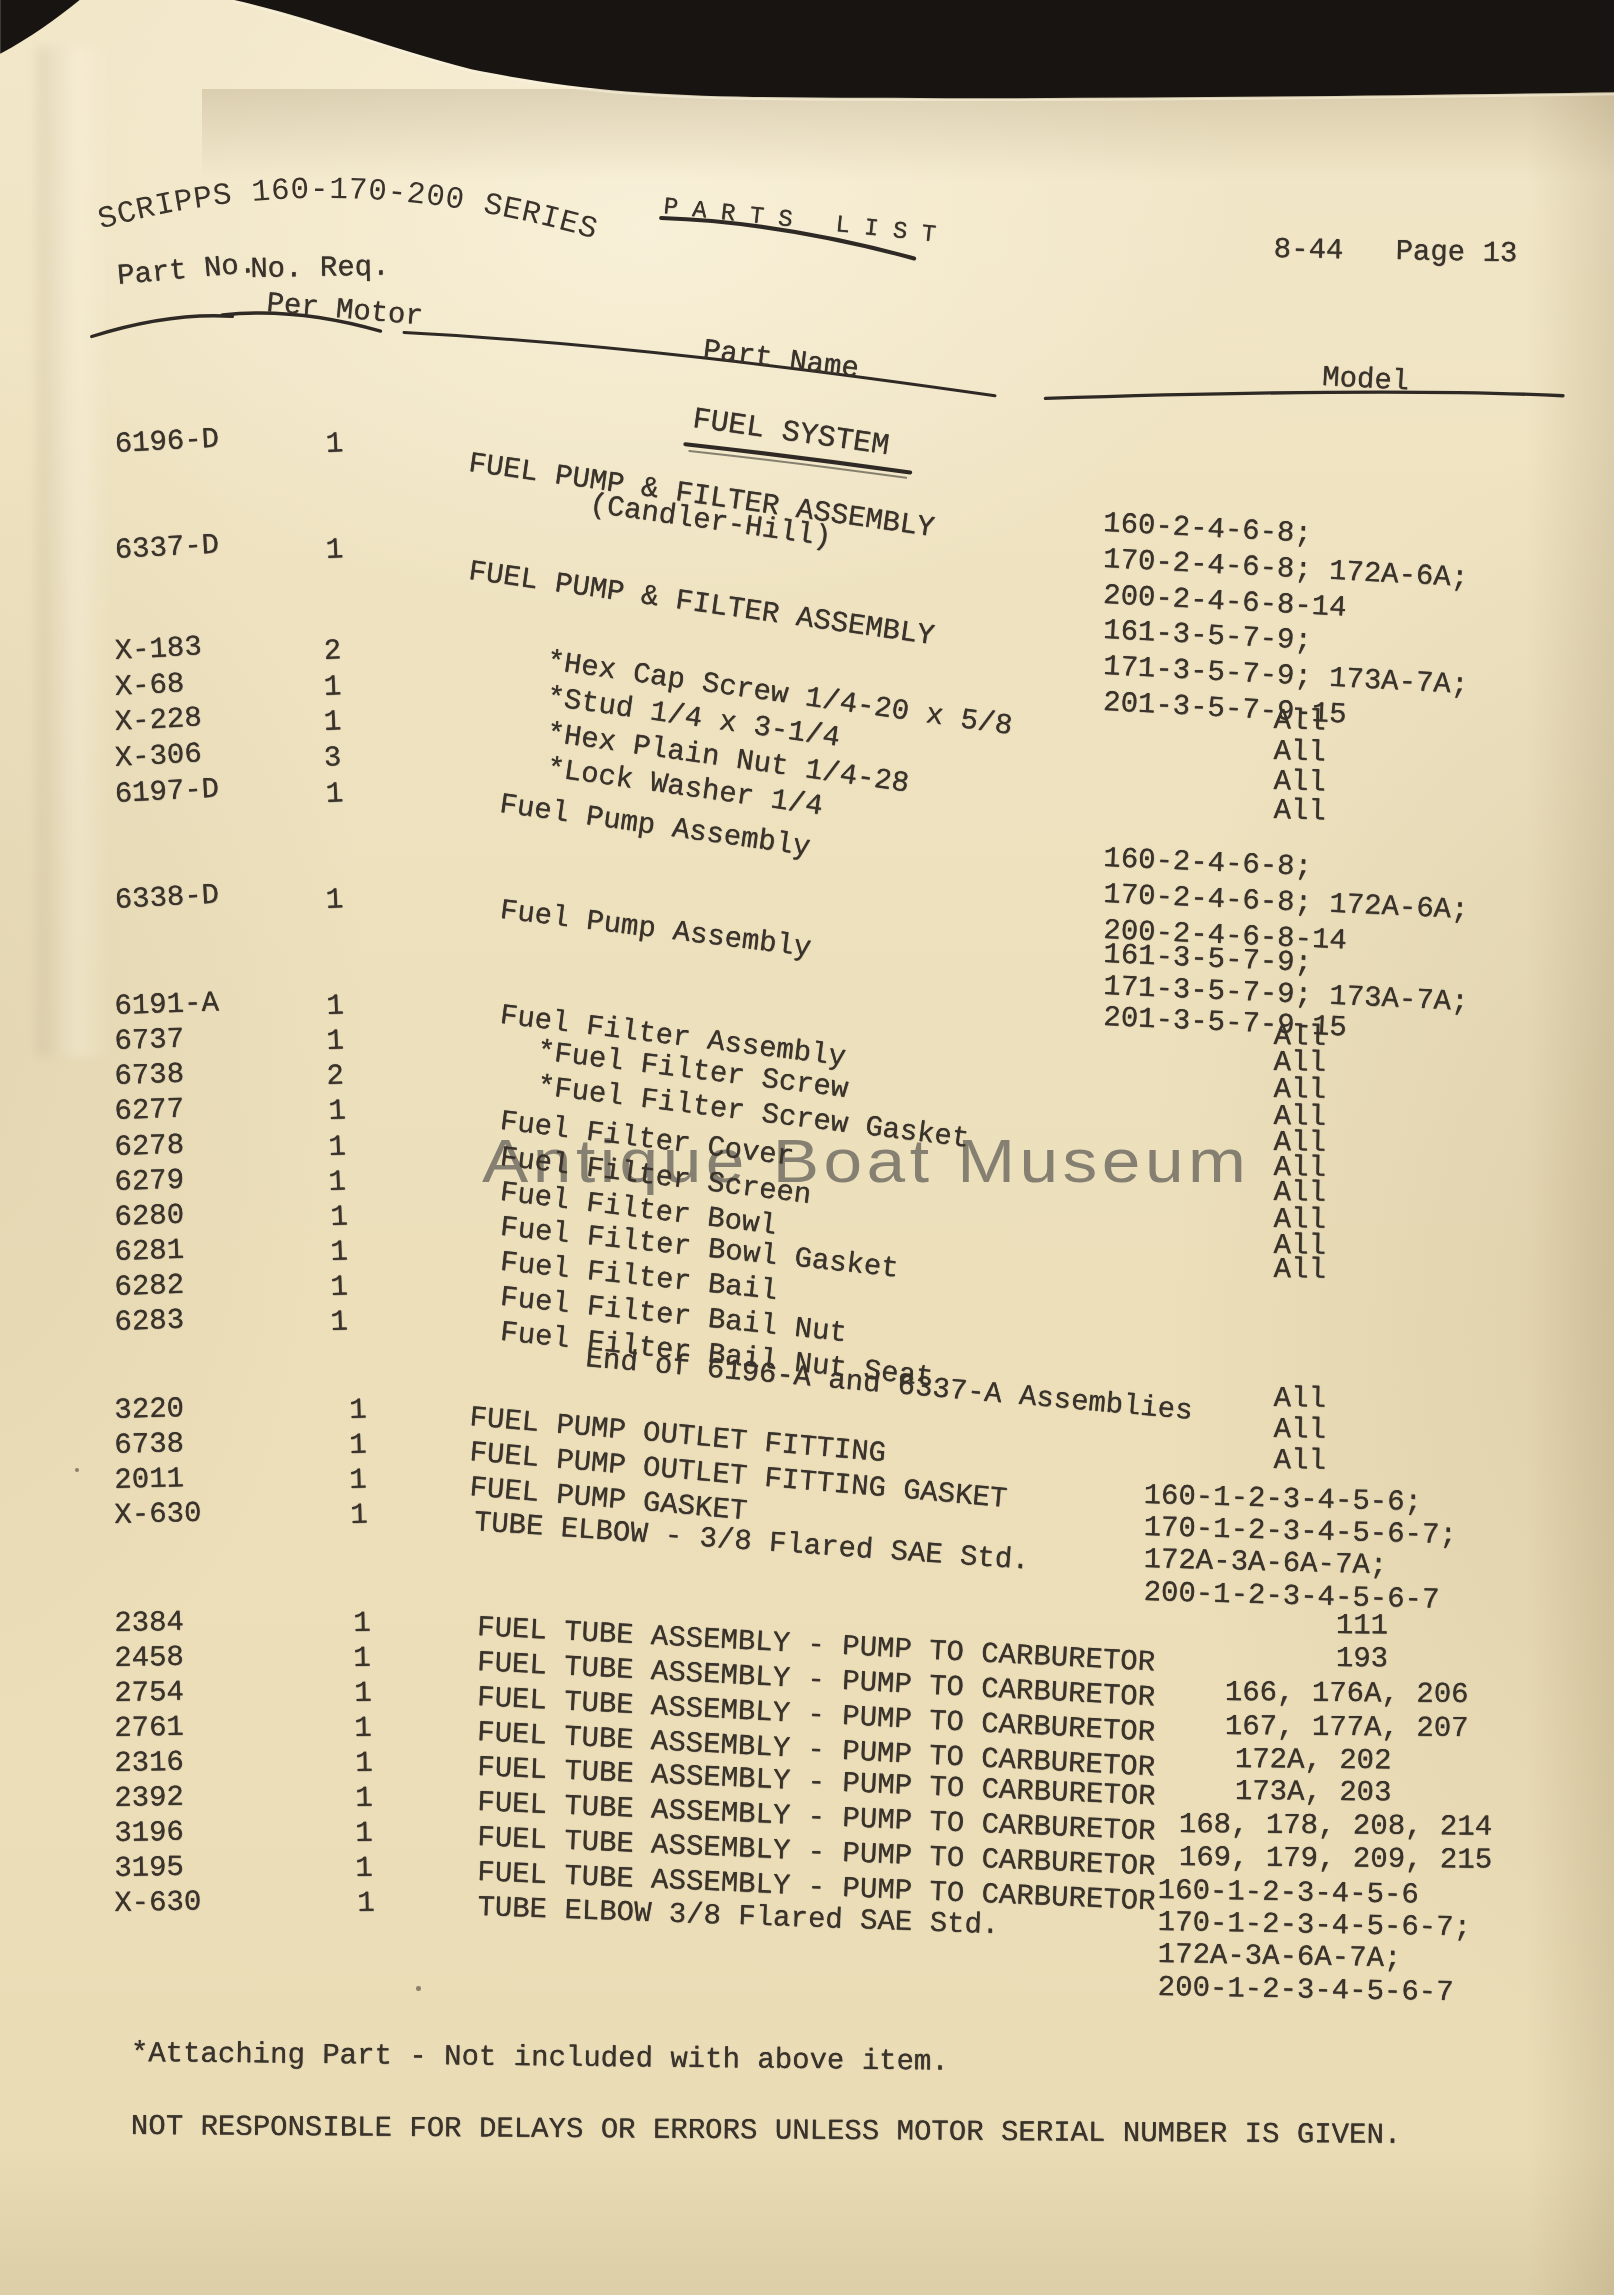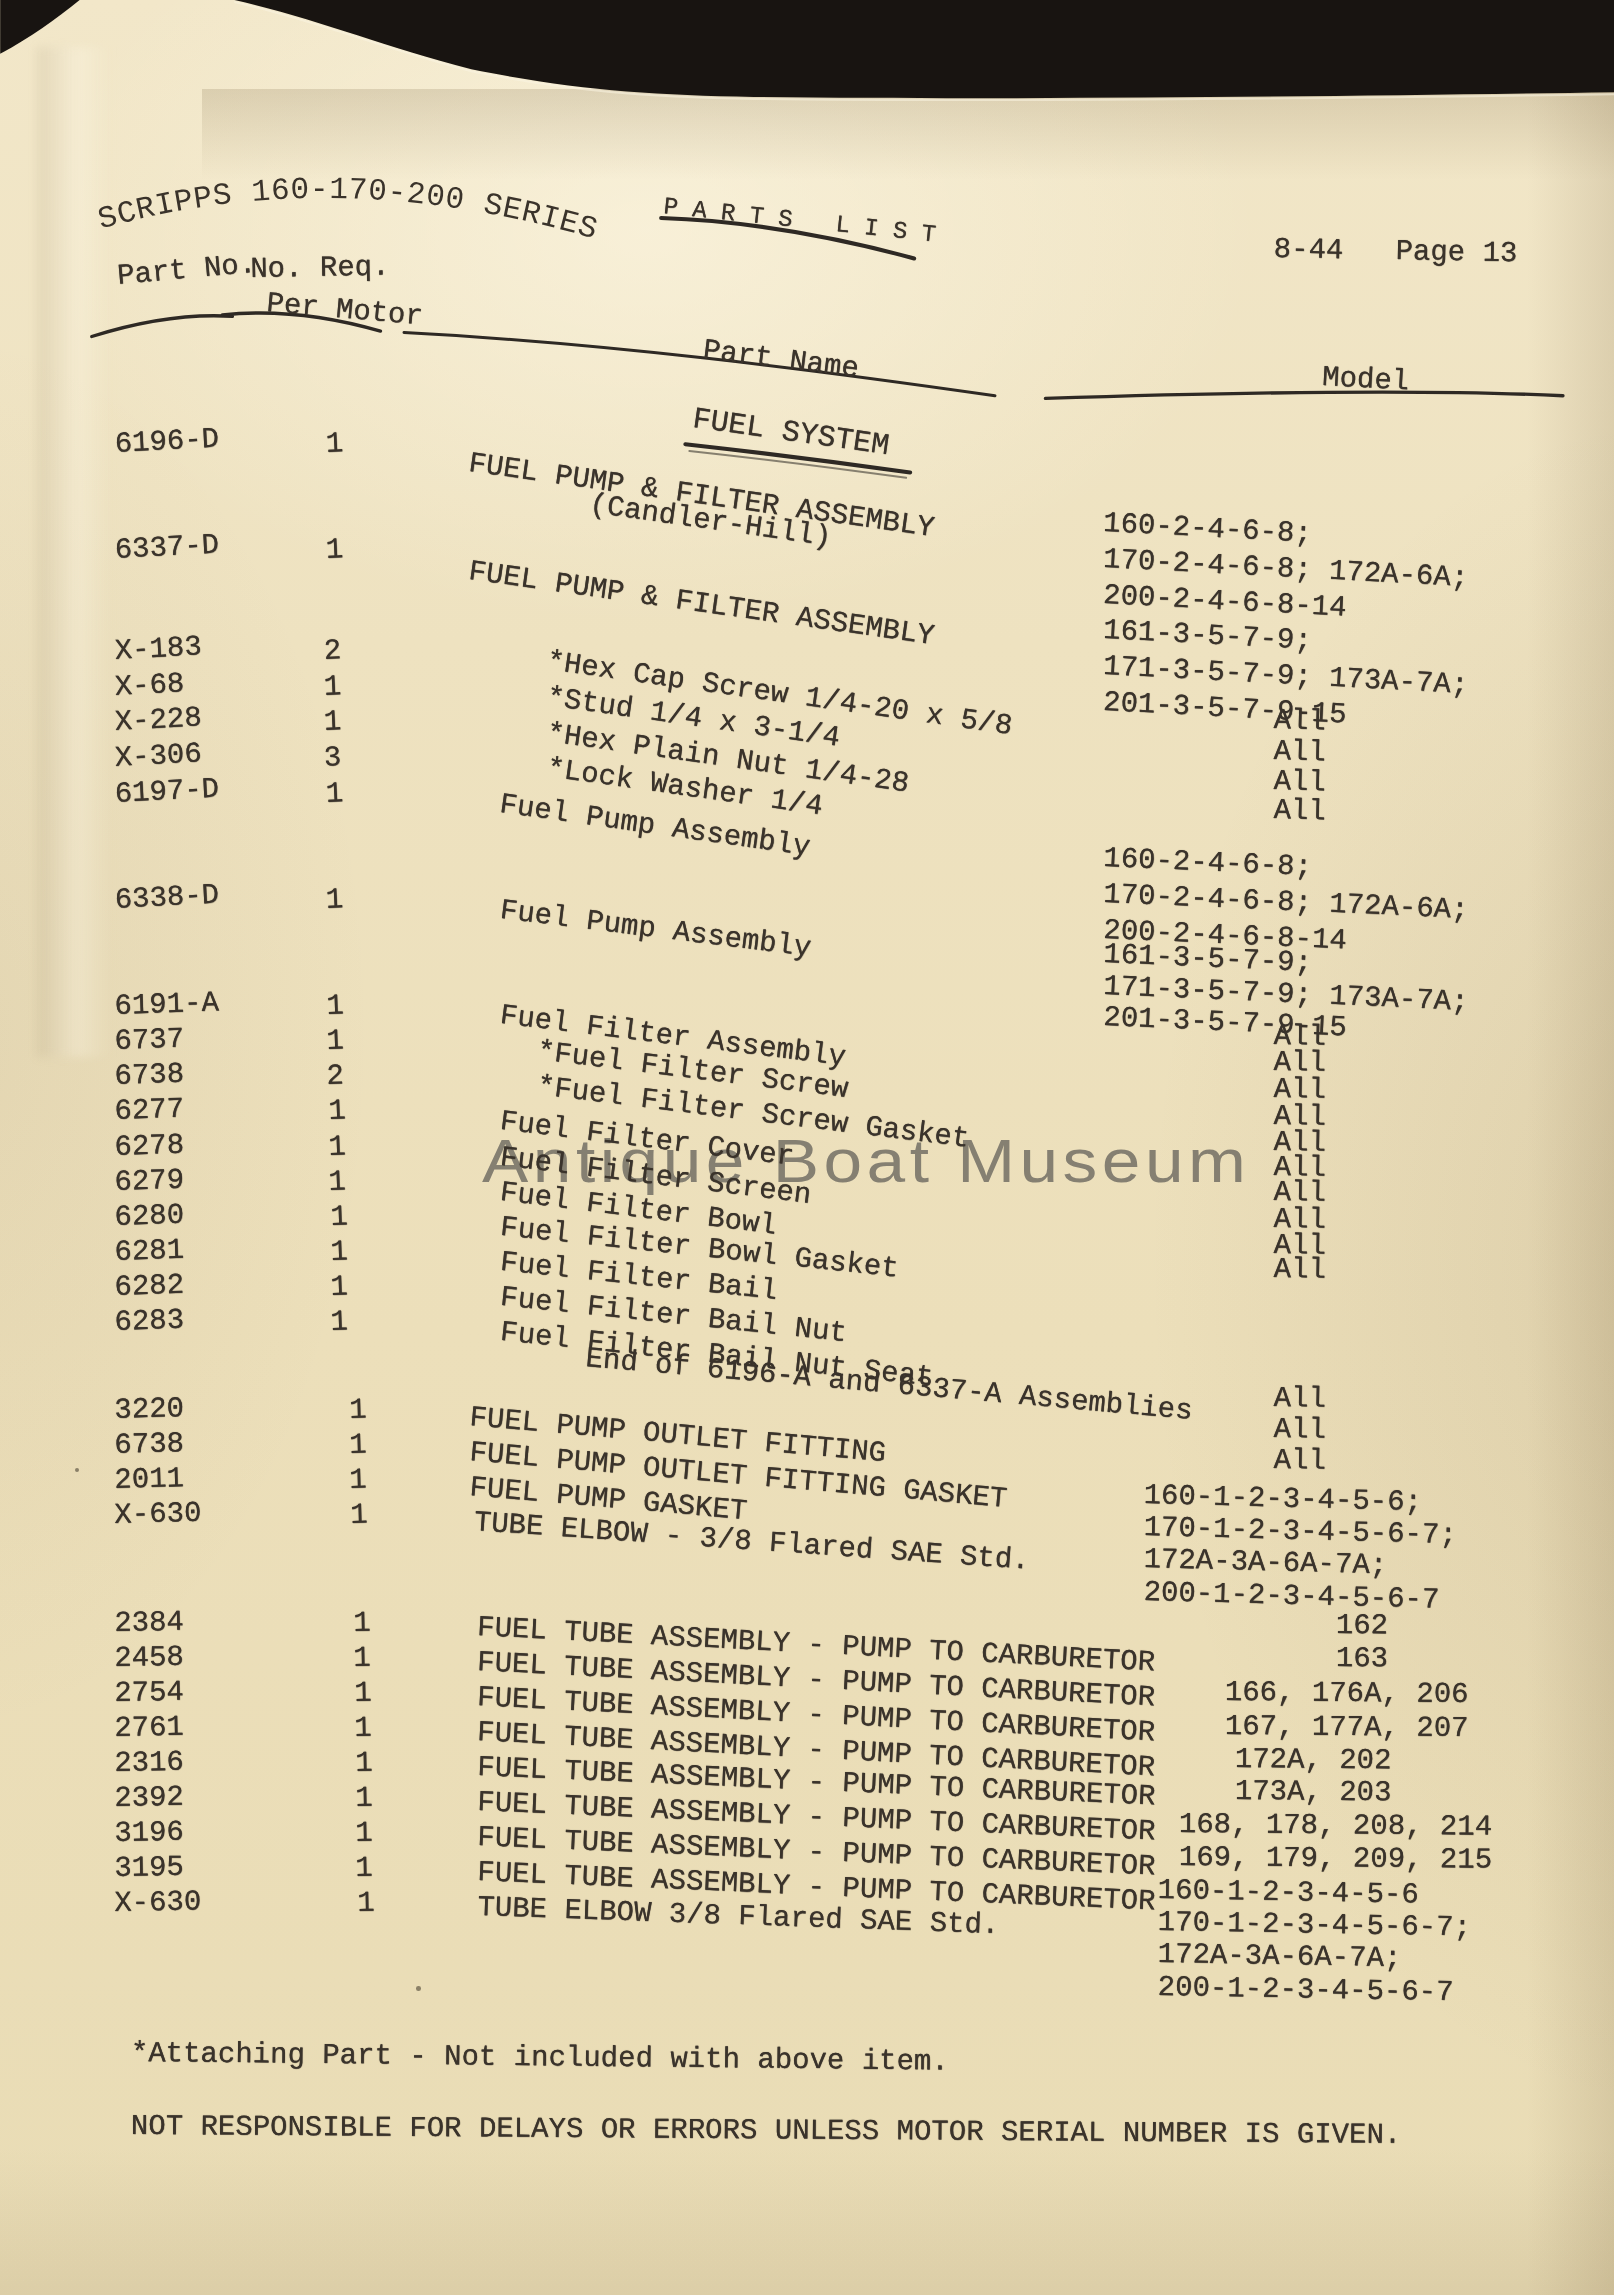--- a/index.html
+++ b/index.html
@@ -187,25 +187,25 @@
       <div class="t" style="left: 114px; top: 1500px; transform: rotate(-1.5deg);">X-630</div>
       <div class="t" style="left: 350px; top: 1500px; transform: rotate(-1.5deg);">1</div>
       <div class="t" style="left: 475px; top: 1507px; transform: rotate(4deg);">TUBE ELBOW - 3/8 Flared SAE Std.</div>
       <div class="t" style="left: 1144px; top: 1480px; transform: rotate(1.5deg);">160-1-2-3-4-5-6;</div>
       <div class="t" style="left: 1144px; top: 1512px; transform: rotate(1.5deg);">170-1-2-3-4-5-6-7;</div>
       <div class="t" style="left: 1144px; top: 1544px; transform: rotate(1.5deg);">172A-3A-6A-7A;</div>
       <div class="t" style="left: 1144px; top: 1577px; transform: rotate(1.5deg);">200-1-2-3-4-5-6-7</div>
       <div class="t" style="left: 114px; top: 1608px; transform: rotate(-1deg);">2384</div>
       <div class="t" style="left: 353px; top: 1608px; transform: rotate(-1deg);">1</div>
       <div class="t" style="left: 478px; top: 1612px; transform: rotate(3deg);">FUEL TUBE ASSEMBLY - PUMP TO CARBURETOR</div>
-      <div class="t" style="left: 1336px; top: 1610px; transform: rotate(0.5deg);">162</div>
+      <div class="t" style="left: 1336px; top: 1610px; transform: rotate(0.5deg);">111</div>
       <div class="t" style="left: 114px; top: 1643px; transform: rotate(-1deg);">2458</div>
       <div class="t" style="left: 353px; top: 1643px; transform: rotate(-1deg);">1</div>
       <div class="t" style="left: 478px; top: 1647px; transform: rotate(3deg);">FUEL TUBE ASSEMBLY - PUMP TO CARBURETOR</div>
-      <div class="t" style="left: 1336px; top: 1643px; transform: rotate(0.5deg);">163</div>
+      <div class="t" style="left: 1336px; top: 1643px; transform: rotate(0.5deg);">193</div>
       <div class="t" style="left: 114px; top: 1678px; transform: rotate(-1deg);">2754</div>
       <div class="t" style="left: 354px; top: 1678px; transform: rotate(-1deg);">1</div>
       <div class="t" style="left: 478px; top: 1682px; transform: rotate(3deg);">FUEL TUBE ASSEMBLY - PUMP TO CARBURETOR</div>
       <div class="t" style="left: 1225px; top: 1677px; transform: rotate(0.5deg);">166, 176A, 206</div>
       <div class="t" style="left: 114px; top: 1713px; transform: rotate(-1deg);">2761</div>
       <div class="t" style="left: 354px; top: 1713px; transform: rotate(-1deg);">1</div>
       <div class="t" style="left: 478px; top: 1717px; transform: rotate(3deg);">FUEL TUBE ASSEMBLY - PUMP TO CARBURETOR</div>
       <div class="t" style="left: 1225px; top: 1711px; transform: rotate(0.5deg);">167, 177A, 207</div>
       <div class="t" style="left: 114px; top: 1748px; transform: rotate(-1deg);">2316</div>
       <div class="t" style="left: 355px; top: 1748px; transform: rotate(-1deg);">1</div>

